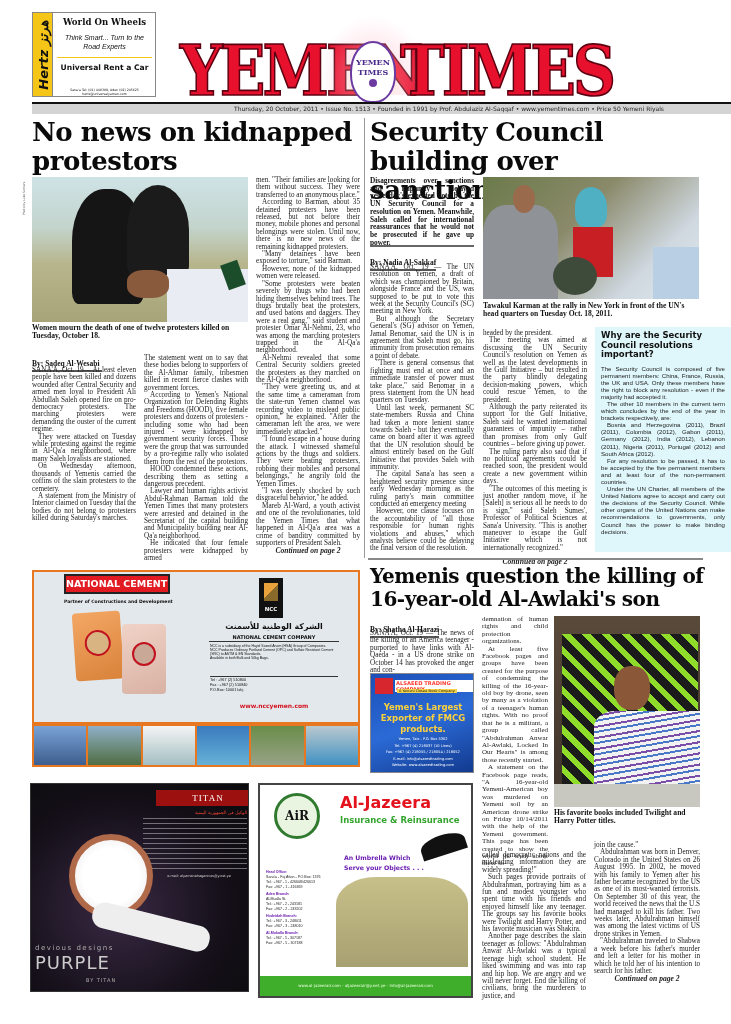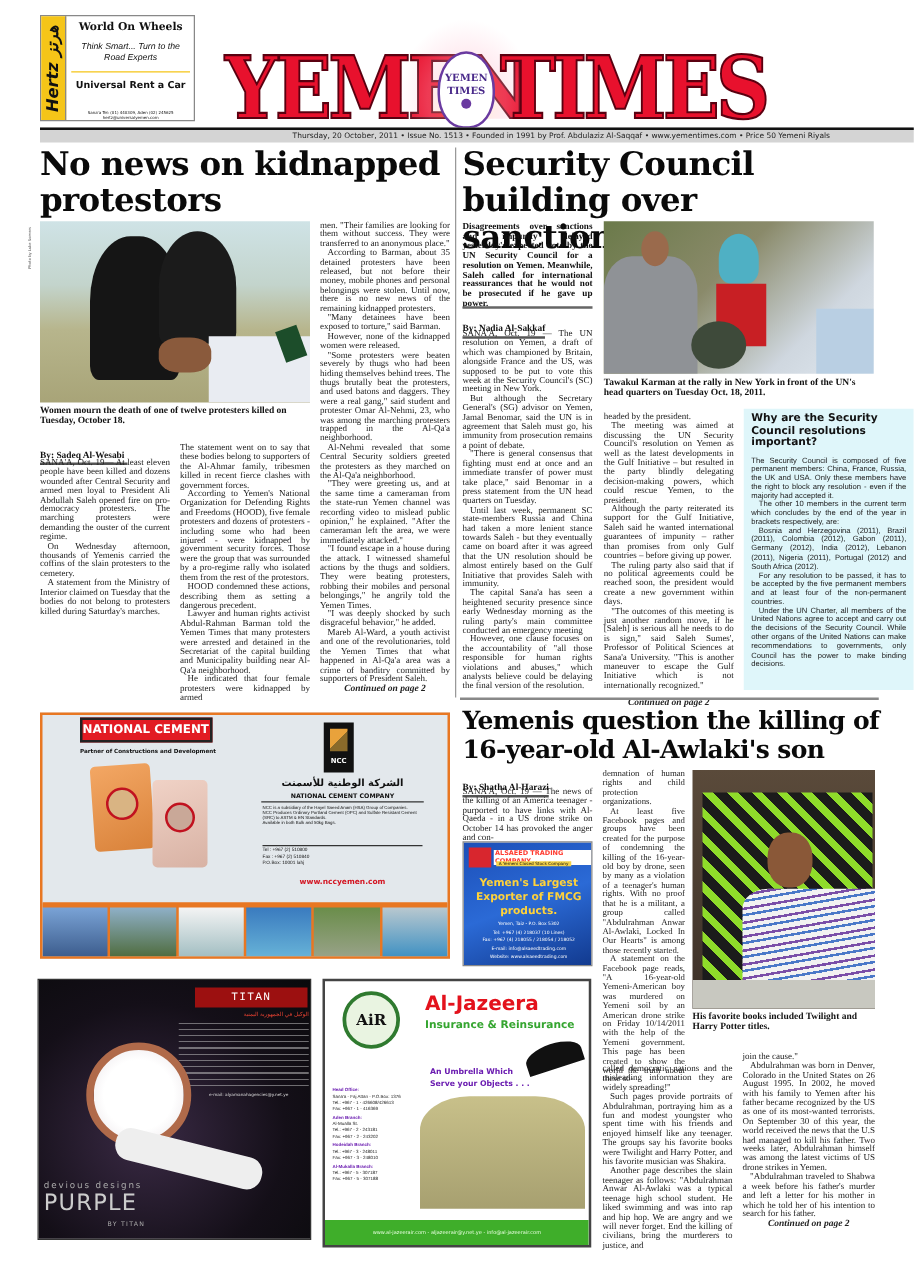--- a/index.html
+++ b/index.html
@@ -66,20 +66,21 @@
   <div class="abs" style="left:95px;top:93px;width:42px;height:28px;background:#8a5a3c;border-radius:40%"></div>
   <div class="abs" style="left:192px;top:85px;width:18px;height:26px;background:#1c4d2a;transform:rotate(-20deg)"></div>
 </div>
 <div class="abs caption" style="left:32px;top:324px;width:216px">Women mourn the death of one of twelve protesters killed on Tuesday, October 18.</div>
 
 <div class="abs" style="left:32px;top:351px;width:104px">
   <div class="byline" style="width:70px">By: Sadeq Al-Wesabi</div>
 </div>
 <div class="abs body-text" style="left:32px;top:367px;width:104px">
   <p class="noindent">SANA'A, Oct. 19— At least eleven people have been killed and dozens wounded after Central Security and armed men loyal to President Ali Abdullah Saleh opened fire on pro-democracy protesters. The marching protesters were demanding the ouster of the current regime.</p>
+  <p>They were attacked on Tuesday while protesting against the regime in Al-Qa'a neighborhood, where many Saleh loyalists are stationed.</p>
   <p>On Wednesday afternoon, thousands of Yemenis carried the coffins of the slain protesters to the cemetery.</p>
   <p>A statement from the Ministry of Interior claimed on Tuesday that the bodies do not belong to protesters killed during Saturday's marches.</p>
 </div>
 <div class="abs body-text" style="left:144px;top:355px;width:104px">
   <p class="noindent">The statement went on to say that these bodies belong to supporters of the Al-Ahmar family, tribesmen killed in recent fierce clashes with government forces.</p>
   <p>According to Yemen's National Organization for Defending Rights and Freedoms (HOOD), five female protesters and dozens of protesters - including some who had been injured - were kidnapped by government security forces. Those were the group that was surrounded by a pro-regime rally who isolated them from the rest of the protestors.</p>
   <p>HOOD condemned these actions, describing them as setting a dangerous precedent.</p>
   <p>Lawyer and human rights activist Abdul-Rahman Barman told the Yemen Times that many protesters were arrested and detained in the Secretariat of the capital building and Municipality building near Al-Qa'a neighborhood.</p>
   <p>He indicated that four female protesters were kidnapped by armed</p>
 </div>
@@ -174,21 +175,21 @@
     <div style="flex:1;background:linear-gradient(#7aa3d6,#3a5a8a)"></div>
     <div style="flex:1;background:linear-gradient(#8fb0c8,#4d6a3a)"></div>
     <div style="flex:1;background:linear-gradient(#f4f4f4,#9fbcc0)"></div>
     <div style="flex:1;background:linear-gradient(#3a7bbf,#68b4d8)"></div>
     <div style="flex:1;background:linear-gradient(#6a8d4a,#9aa38a)"></div>
     <div style="flex:1;background:linear-gradient(#b9c8cf,#3b8fc2)"></div>
   </div>
 </div>
 
 <div class="abs ad" style="left:30px;top:783px;width:219px;height:209px;background:radial-gradient(ellipse at 40% 60%,#3a2a45 0%,#140f18 60%,#0a0a0c 100%);border:1px solid #333">
-  <div class="abs" style="left:125px;top:6px;width:90px;height:16px;background:#9c1010;color:#fff;font-family:Liberation Mono, monospace;font-size:9px;line-height:16px;text-align:center;letter-spacing:1px"><span>TITAN</span></div>
+  <div class="abs" style="left:125px;top:6px;width:104px;height:16px;background:#9c1010;color:#fff;font-family:Liberation Serif, serif;font-size:9px;line-height:16px;text-align:center;letter-spacing:1px"><span>TITAN</span></div>
   <div class="abs" style="left:120px;top:26px;width:96px;text-align:right;color:#e43;font-family:'DejaVu Sans',sans-serif;font-size:4.5px">الوكيل في الجمهورية اليمنية</div>
   <div class="abs" style="left:112px;top:34px;width:104px;height:54px;background:repeating-linear-gradient(180deg,#ccc 0 1px,transparent 1px 5px);opacity:0.5"></div>
   <div class="abs" style="left:120px;top:90px;width:96px;text-align:center;color:#ddd;font-family:'DejaVu Sans',sans-serif;font-size:3.4px">e-mail: alyamanahagencies@y.net.ye</div>
   <div class="abs" style="left:38px;top:50px;width:84px;height:84px;border-radius:50%;border:6px solid #b06a4a;background:radial-gradient(#fff 55%,#e8e2e6)"></div>
   <div class="abs" style="left:60px;top:130px;width:120px;height:26px;background:#eee;border-radius:12px;transform:rotate(14deg)"></div>
   <div class="abs" style="left:4px;top:160px;color:#aaa;font-family:'DejaVu Sans',sans-serif;font-size:7px;letter-spacing:1.5px">devious designs</div>
   <div class="abs" style="left:4px;top:168px;color:#ccc;font-family:'DejaVu Sans',sans-serif;font-size:18px;letter-spacing:1px">PURPLE</div>
   <div class="abs" style="left:55px;top:193px;color:#aaa;font-family:'DejaVu Sans',sans-serif;font-size:5px;letter-spacing:1px">BY TITAN</div>
 </div>
 

